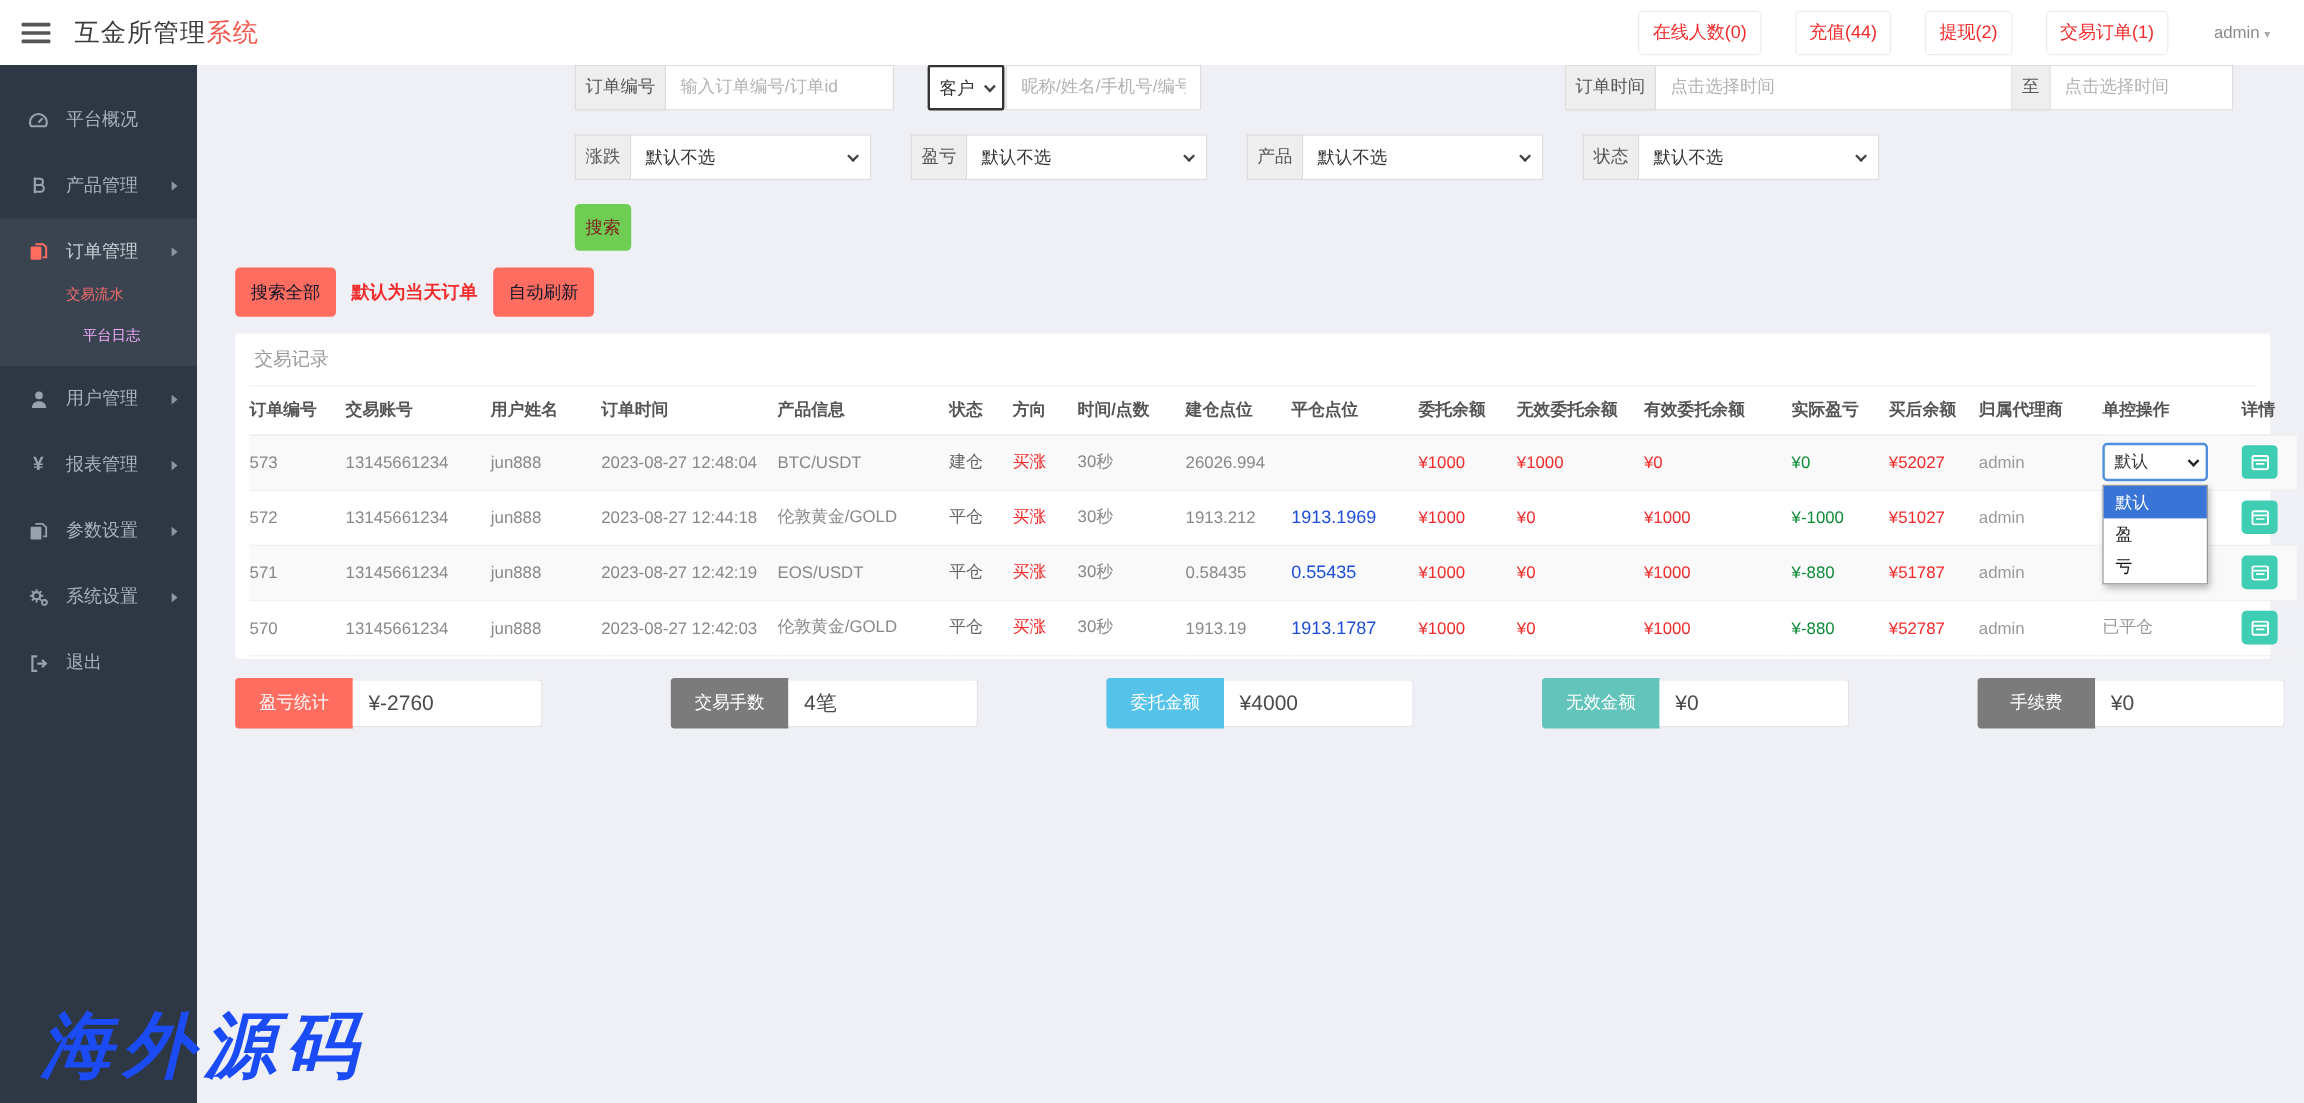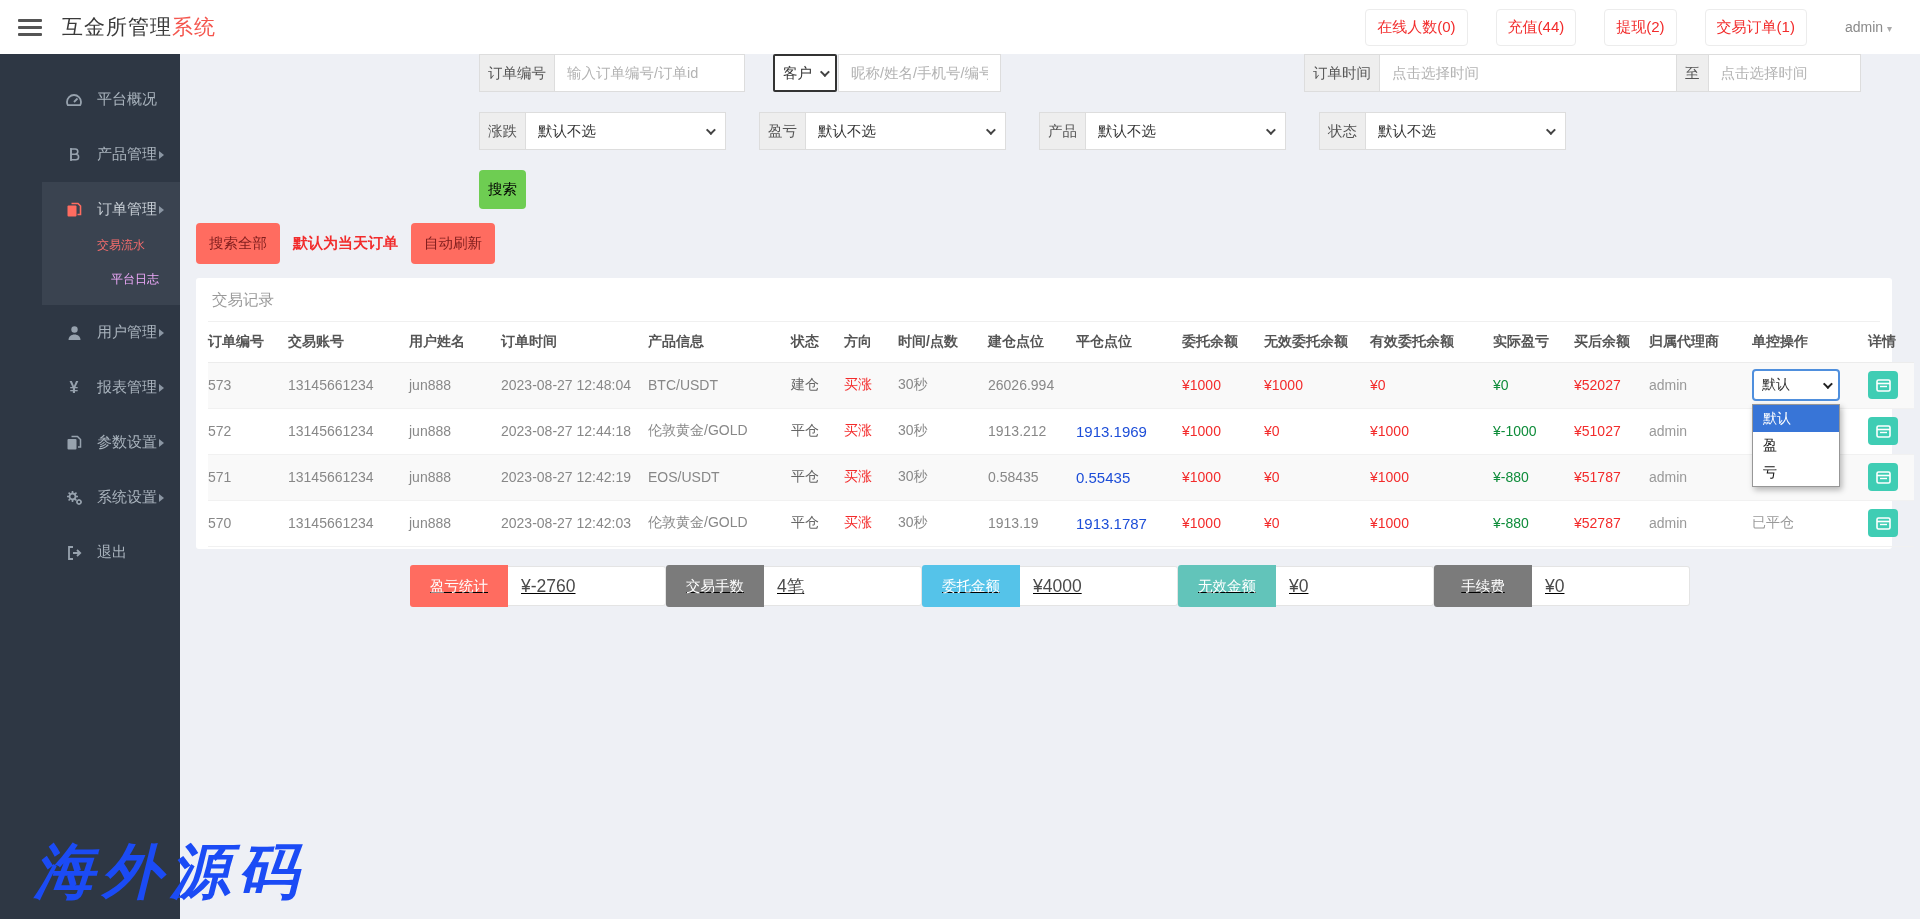--- a/index.html
+++ b/index.html
@@ -13,22 +13,22 @@
   .burger span { display:block; height:3px; background:#555; border-radius:1px; }
   .app-title { margin-left:20px; font-size:21px; color:#3a3a3a; letter-spacing:1px; }
   .app-title .accent { color:#f4564e; }
   .header-right { margin-left:auto; display:flex; align-items:center; gap:28px; }
   .hbadge { border:1px solid #ececec; border-radius:4px; padding:8px 11px;
     color:#f22c2c; font-size:15px; background:#fff; cursor:pointer; }
   .admin-box { color:#8a8a8a; font-size:14px; padding:8px 10px; cursor:pointer; }
   .admin-box .caret { font-size:10px; color:#aaa; }
 
   
-  .sidebar { position:fixed; top:54px; left:0; bottom:0; width:180px; background:#2e3744;
-    padding-top:18px; z-index:40;padding-left:42px; }
+  .sidebar { position:fixed; top:54px; left:0; bottom:0; width:164px; background:#2e3744;
+    padding-top:18px; z-index:40; }
   .side-item { height:55px; display:flex; align-items:center; padding:0 16px 0 22px;
     color:#a9b3bd; font-size:15px; cursor:pointer; }
   .side-item .sicon { width:20px; margin-right:13px; display:flex; justify-content:center; }
   .side-item .sicon svg { display:block; }
   .side-item .yen { font-size:16px; color:#97a2ae; font-weight:bold; }
   .arrow-r { margin-left:auto; width:0; height:0;
     border-top:4px solid transparent; border-bottom:4px solid transparent;
     border-left:5px solid #8b96a3; }
   .side-group { background:#3a4350; }
   .side-group .side-item { color:#c6cdd4; }
@@ -50,27 +50,27 @@
     font-size:14.5px; color:#333; outline:none; background:#fff;
     font-family:"Liberation Sans", sans-serif; }
   .fgroup input::placeholder { color:#b3b3b3; }
   .sel { height:38px; background:#fff; display:flex; align-items:center;
     padding:0 12px; font-size:14.5px; color:#333; cursor:pointer; }
   .sel .chev { width:7px; height:7px; border-right:2px solid #444; border-bottom:2px solid #444;
     transform:rotate(45deg) translateY(-2px); margin-left:auto; }
   .sel-customer { border:2px solid #333; border-radius:2px; width:64px; padding:0 8px;align-items:center; }
   .sel-customer .chev { margin-left:8px; }
   .sel-filter { border:1px solid #ddd; width:200px; }
-  .btn-search { display:inline-block; margin:0 0 0 299px; background:#6ecd52; color:#000000;
+  .btn-search { display:inline-block; margin:0 0 0 299px; background:#6ecd52; color:#7f1d1d;
     border:none; border-radius:4px; font-size:14.5px; padding:10px 9px; cursor:pointer;
     font-family:"Liberation Sans", sans-serif; }
 
   
   .actions { display:flex; align-items:center; margin:14px 16px 0 16px; }
-  .btn-red { background:#ff6c60; color:#7f1d1d; border:none; border-radius:4px;
+  .btn-red { background:#ff6c60; color:#0f172a; border:none; border-radius:4px;
     font-size:14.5px; padding:11px 13px; cursor:pointer;
     font-family:"Liberation Sans", sans-serif; }
   .hint-red { color:#f22c2c; font-weight:bold; font-size:15px; margin:0 13px; }
 
   
   .card { margin:14px 28px 0 16px; background:#fff; border-radius:3px; padding:0 12px 2px 12px; }
   .card-title { height:44px; line-height:44px; color:#9a9a9a; font-size:15.5px;
     border-bottom:1px solid #f0f0f0; padding-left:4px; }
   table { width:100%; border-collapse:collapse; table-layout:fixed; }
   th { text-align:left; font-weight:bold; color:#555; font-size:14px; height:40px;
@@ -91,21 +91,21 @@
     border-bottom:2px solid #222; transform:rotate(45deg) translateY(-2px); margin-left:auto; }
   .ctl-dropdown { position:absolute; top:41px; left:0; width:88px; background:#fff;
     border:1px solid #979797; box-shadow:2px 3px 6px rgba(0,0,0,.28); z-index:30; }
   .ctl-option { height:27px; line-height:27px; padding:0 10px; font-size:14px;
     color:#111; cursor:pointer; }
   .ctl-option.selected { background:#3875d7; color:#fff; }
   .btn-detail { width:30px; height:28px; background:#3fcdb4; border:none; border-radius:4px;
     display:flex; align-items:center; justify-content:center; cursor:pointer; }
 
   
-  .stats { display:flex; justify-content:center; margin:16px 16px 0 16px;text-decoration:underline; }
+  .stats { display:flex; justify-content:space-between; margin:16px 16px 0 16px; }
   .stat { display:flex; align-items:center; }
   .stat-label { min-width:98px; height:42px; line-height:42px; text-align:center;
     color:#fff; font-size:14.5px; border-radius:3px 0 0 3px; padding:0 10px; }
   .stat-value { width:158px; height:40px; line-height:38px; background:#fff;
     border:1px solid #e4e4e4; border-left:none; padding-left:13px; font-size:17.5px;
     color:#4a4a4a; border-radius:0 3px 3px 0; }
 
   
   .watermark { position:fixed; left:34px; bottom:6px; z-index:60;
     font-family:"DejaVu Serif", serif; font-style:italic; font-weight:bold;

